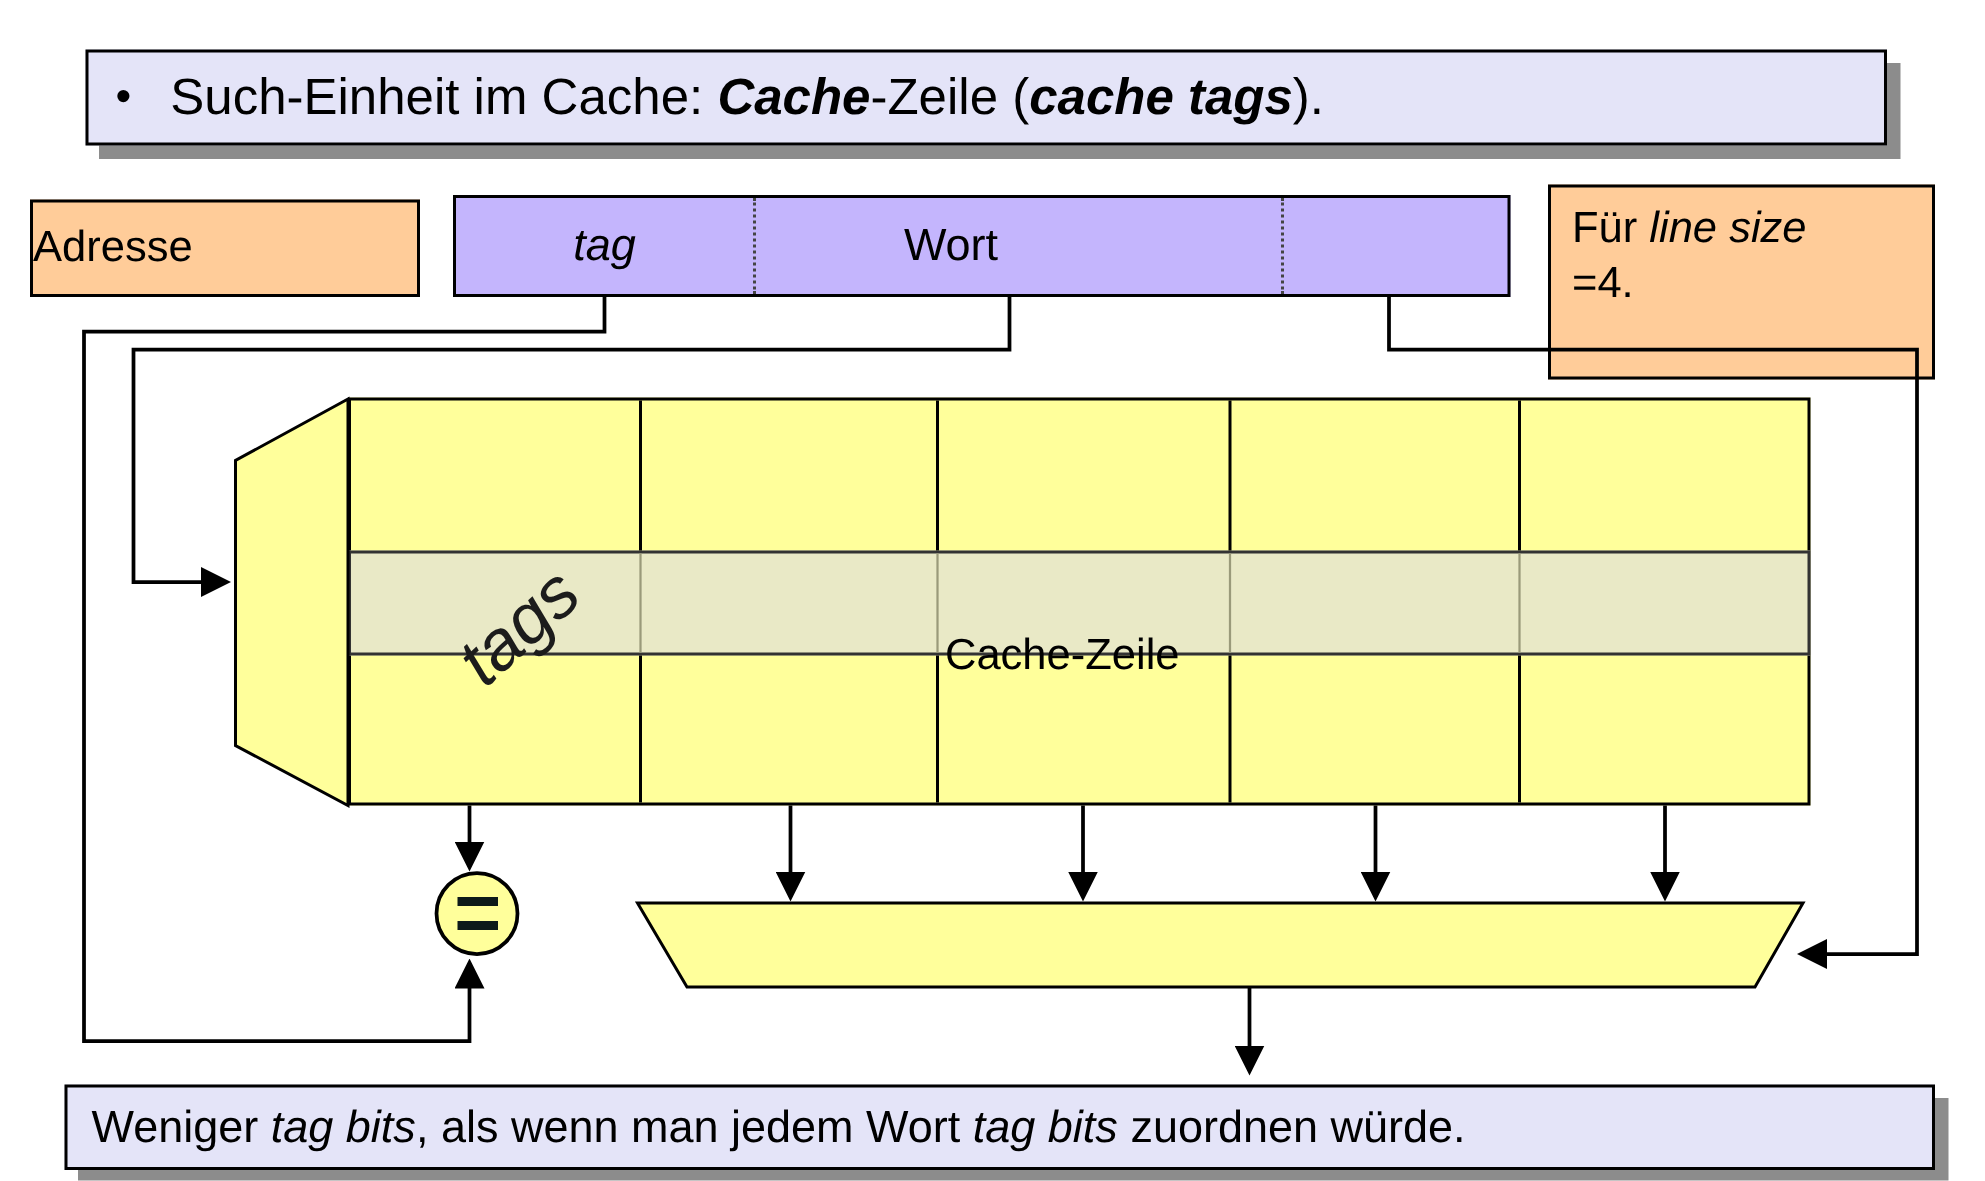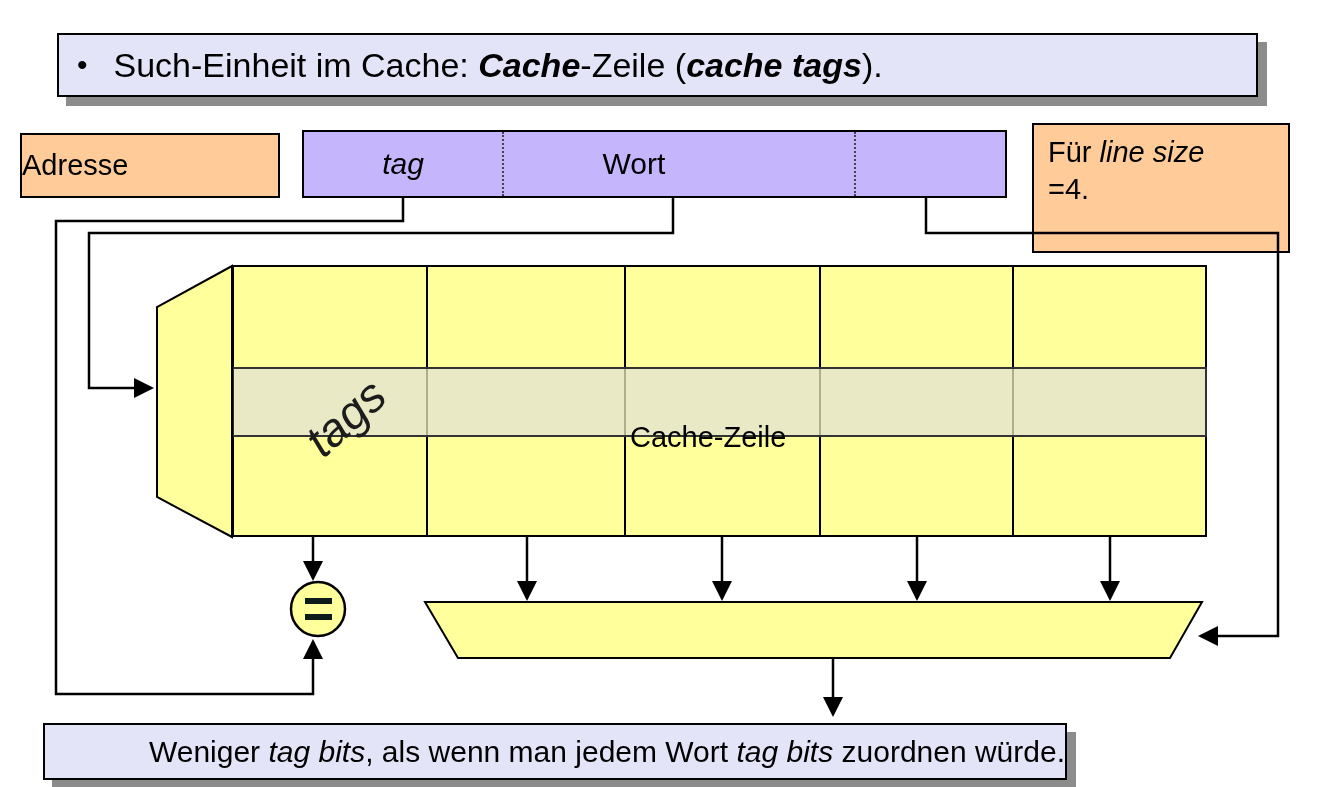--- a/index.html
+++ b/index.html
@@ -13,21 +13,21 @@
 
   
   .lav-box{
     background:#e4e4f8;border:2px solid #000;
     box-shadow:9px 9px 0 #8c8c8c;
     display:flex;align-items:center;
     z-index:4;
   }
   #title-box{left:57px;top:33px;width:1201px;height:64px;font-size:34px;padding-left:18px;}
   #title-box .bullet{font-size:30px;margin-right:26px;}
-  #bottom-box{left:43px;top:723px;width:1024px;height:57px;font-size:30px;padding-left:16px;justify-content:flex-end;}
+  #bottom-box{left:43px;top:723px;width:1247px;height:57px;font-size:30px;padding-left:16px;}
 
   .orange-box{
     background:#ffcc99;border:2px solid #000;z-index:4;
   }
   #adresse-box{left:20px;top:133px;width:260px;height:65px;
     display:flex;align-items:center;font-size:29px;}
   #fuer-box{left:1032px;top:123px;width:258px;height:130px;
     font-size:29px;line-height:37px;padding:9px 0 0 14px;}
 
   

